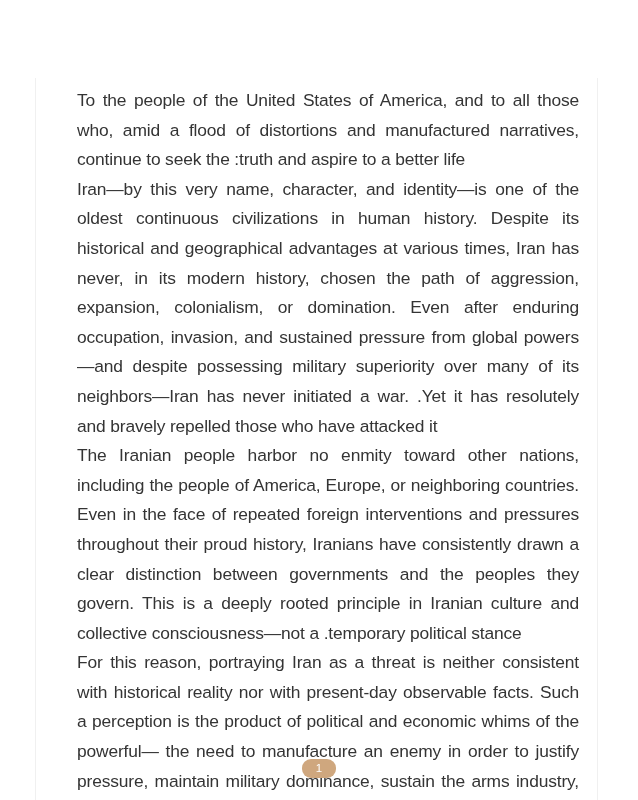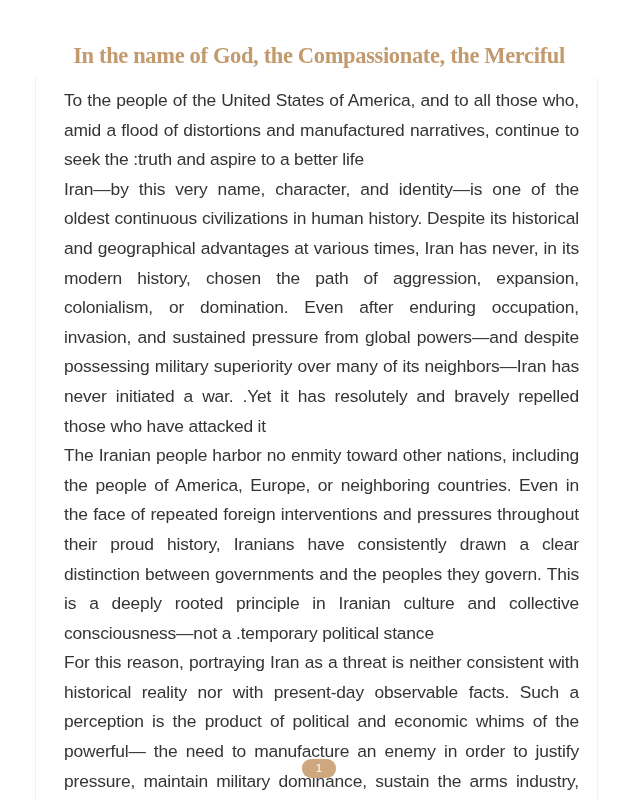--- a/index.html
+++ b/index.html
@@ -45,21 +45,21 @@
   }
 
   .body-col {
     position: absolute;
     left: 61px;
     top: 86px;
     width: 518px;
   }
 
   .para {
-    margin: 0 0 0 3px;
+    margin: 0 0 0 16px;
     color: #343434;
     font-size: 17.4px;
     line-height: 29.6px;
     text-align: justify;
     text-justify: inter-word;
     letter-spacing: -0.15px;
     word-spacing: 0px;
   }
   
   .para + .para { margin-top: 0; }
@@ -85,21 +85,20 @@
   }
 </style>
 </head>
 <body>
 
 <div class="page">
 
   <div class="margin-guide left"></div>
   <div class="margin-guide right"></div>
 
-  <h1 class="doc-title">In the name of God, the Compassionate, the Merciful</h1>
 
   <div class="body-col">
     <p class="para">To the people of the United States of America, and to all those who, amid a flood of distortions and manufactured narratives, continue to seek the :truth and aspire to a better life</p>
     <p class="para">Iran—by this very name, character, and identity—is one of the oldest continuous civilizations in human history. Despite its historical and geographical advantages at various times, Iran has never, in its modern history, chosen the path of aggression, expansion, colonialism, or domination. Even after enduring occupation, invasion, and sustained pressure from global powers—and despite possessing military superiority over many of its neighbors—Iran has never initiated a war. .Yet it has resolutely and bravely repelled those who have attacked it</p>
     <p class="para">The Iranian people harbor no enmity toward other nations, including the people of America, Europe, or neighboring countries. Even in the face of repeated foreign interventions and pressures throughout their proud history, Iranians have consistently drawn a clear distinction between governments and the peoples they govern. This is a deeply rooted principle in Iranian culture and collective consciousness—not a .temporary political stance</p>
     <p class="para">For this reason, portraying Iran as a threat is neither consistent with historical reality nor with present-day observable facts. Such a perception is the product of political and economic whims of the powerful— the need to manufacture an enemy in order to justify pressure, maintain military dominance, sustain the arms industry, and control strategic markets. In such an environment, if a threat does not .exist, it is invented</p>
   </div>
 
   <div class="page-number-wrap">
     <span class="page-number">1</span>

